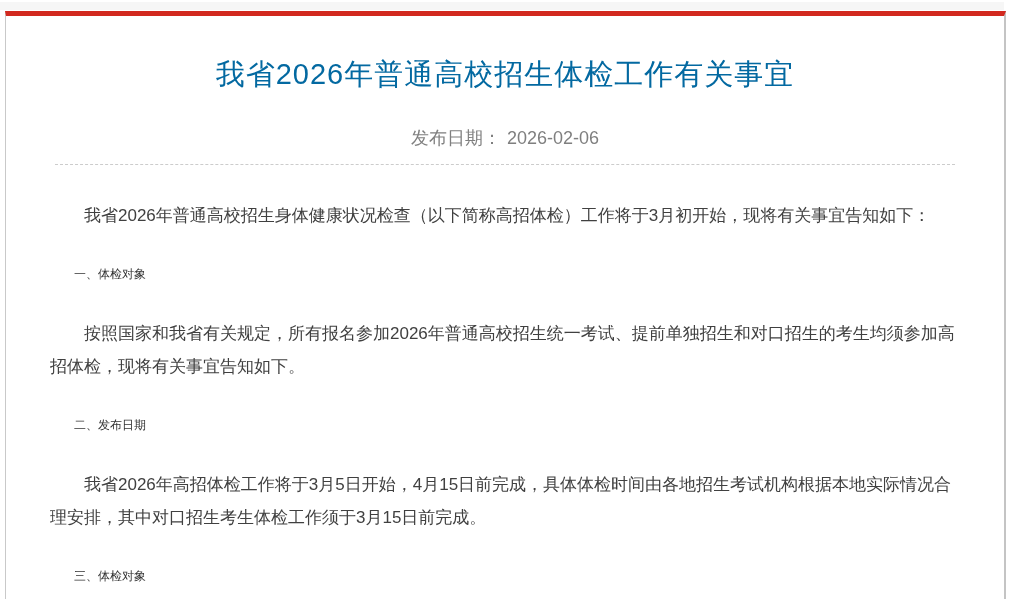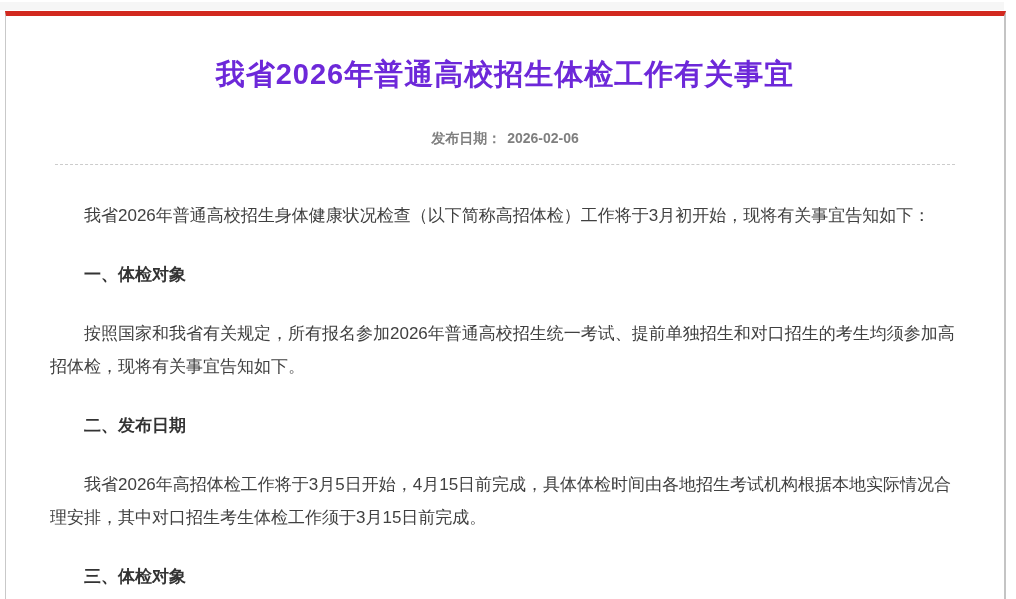--- a/index.html
+++ b/index.html
@@ -22,31 +22,30 @@
     border-left: 1px solid #c9c9c9;
     border-right: 2px solid #c4c4c4;
     border-top: 5px solid #d2291f;
   }
   .article-header {
     padding-top: 38px;
     text-align: center;
   }
   .article-title {
     font-size: 29px;
-    font-weight: bold;
-    color: #6d28d9;
+    font-weight: normal;
+    color: #0369a1;
     line-height: 40px;
     letter-spacing: 1px;
   }
   .article-meta {
     margin-top: 32px;
-    font-size: 14px;
+    font-size: 18px;
     color: #7f7f7f;
     line-height: 24px;
-    font-weight: bold;
   }
   .article-meta .date-value { margin-left: 6px; }
   .divider {
     margin: 14px 49px 0 49px;
     border-top: 1px dashed #cccccc;
     height: 0;
   }
   .article-content {
     padding: 30px 49px 30px 44px;
     font-size: 17px;
@@ -54,23 +53,23 @@
   }
   .article-content p,
   .article-content h3 {
     line-height: 33px;
     text-indent: 2em;
     margin: 26px 0;
     font-weight: normal;
   }
   .article-content > :first-child { margin-top: 4px; }
   .article-content h3 {
-    font-weight: bold;
+    font-weight: normal;
     color: #333333;
-    font-size: 17px;
+    font-size: 12px;
   }
 </style>
 </head>
 <body>
 
 <div class="top-strip"></div>
 
 <div class="panel">
 
   <div class="article-header">

